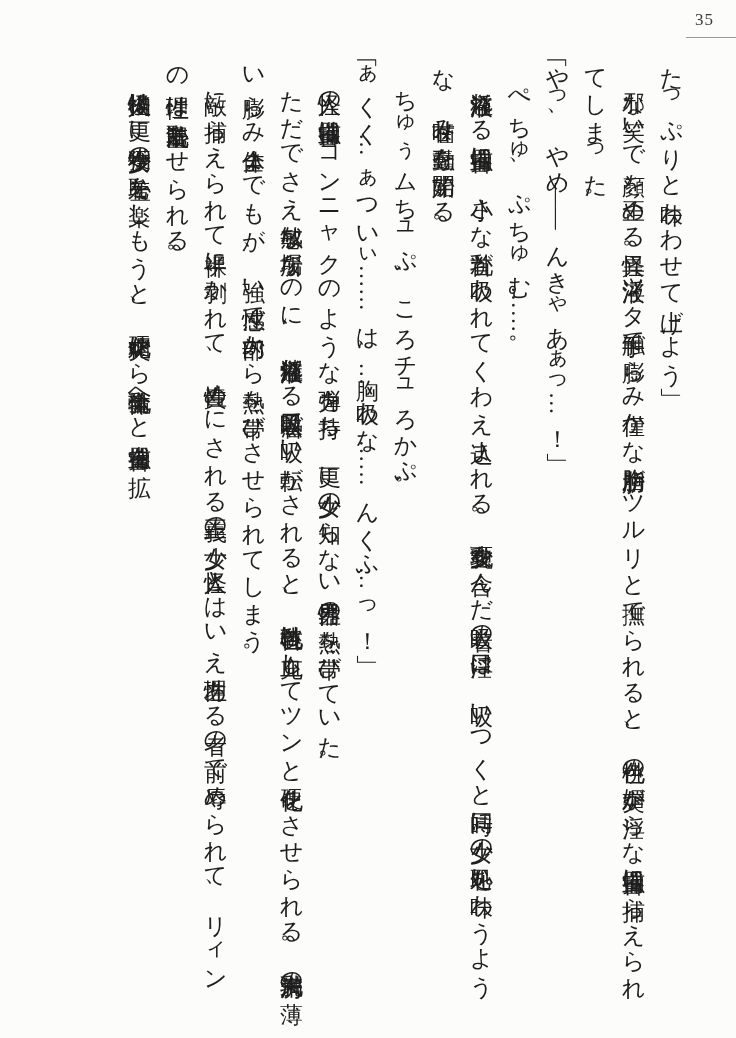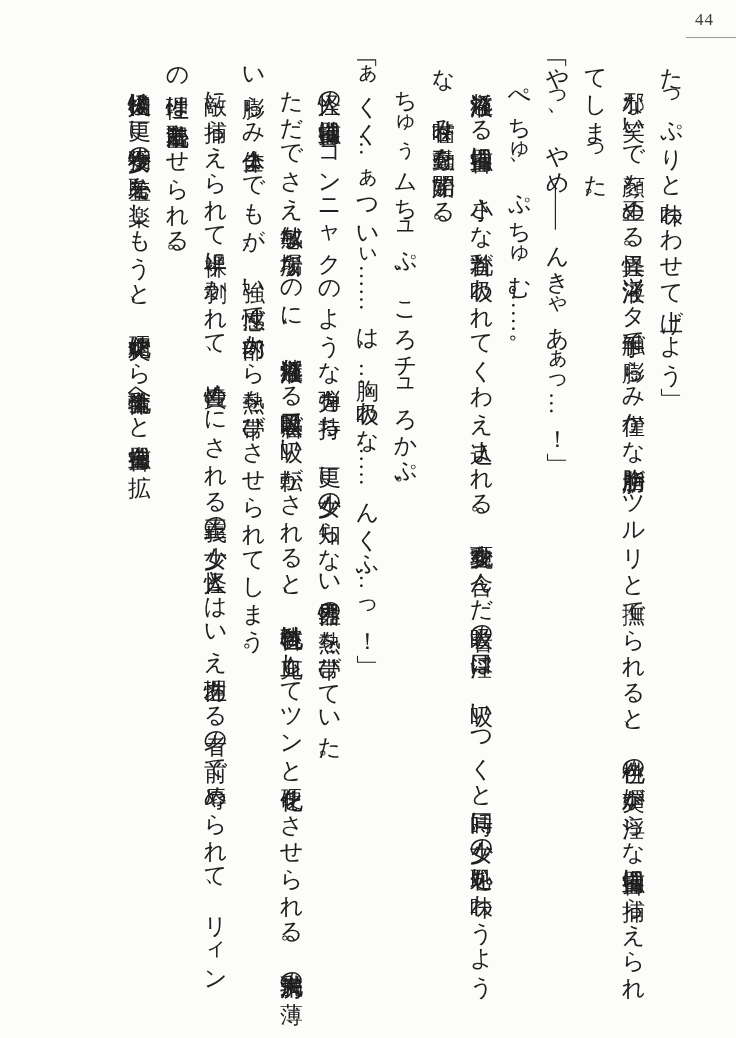--- a/index.html
+++ b/index.html
@@ -45,21 +45,21 @@
     padding: 0;
   }
   .text-block p.indent {
     text-indent: 1em;
   }
 </style>
 </head>
 <body>
 
 <div class="page">
-  <div class="page-number">44</div>
+  <div class="page-number">35</div>
   <div class="header-rule"></div>
 
   <div class="text-block">
     <p>たっぷりと味わわせて上げよう」</p>
     <p class="indent">邪な笑いで顔を歪める怪異。淫液ツタ触手で膨らみ僅かな胸脂肪がツルリと撫でられると、桃色の媚突が淫らな捕虫器官に捕らえられてしまった。</p>
     <p>「やっ、やめ――んきゃあぁっ…！」</p>
     <p class="indent">ぺちゅ、ぷちゅむ……。</p>
     <p class="indent">淫液溢れる捕虫器官に、小さな乳首が吸われてくわえ込まれる。少女乳頭を含んだ吸着の淫口は、吸いつくと同時に少女の恥処を味わうような、甘噛み蠢動を開始する。</p>
     <p class="indent">ちゅぅムちュぷ、ころチュろかぷ。</p>
     <p>「ぁくく…ぁついぃ……は、胸…吸わな……んくふ…っ！」</p>

